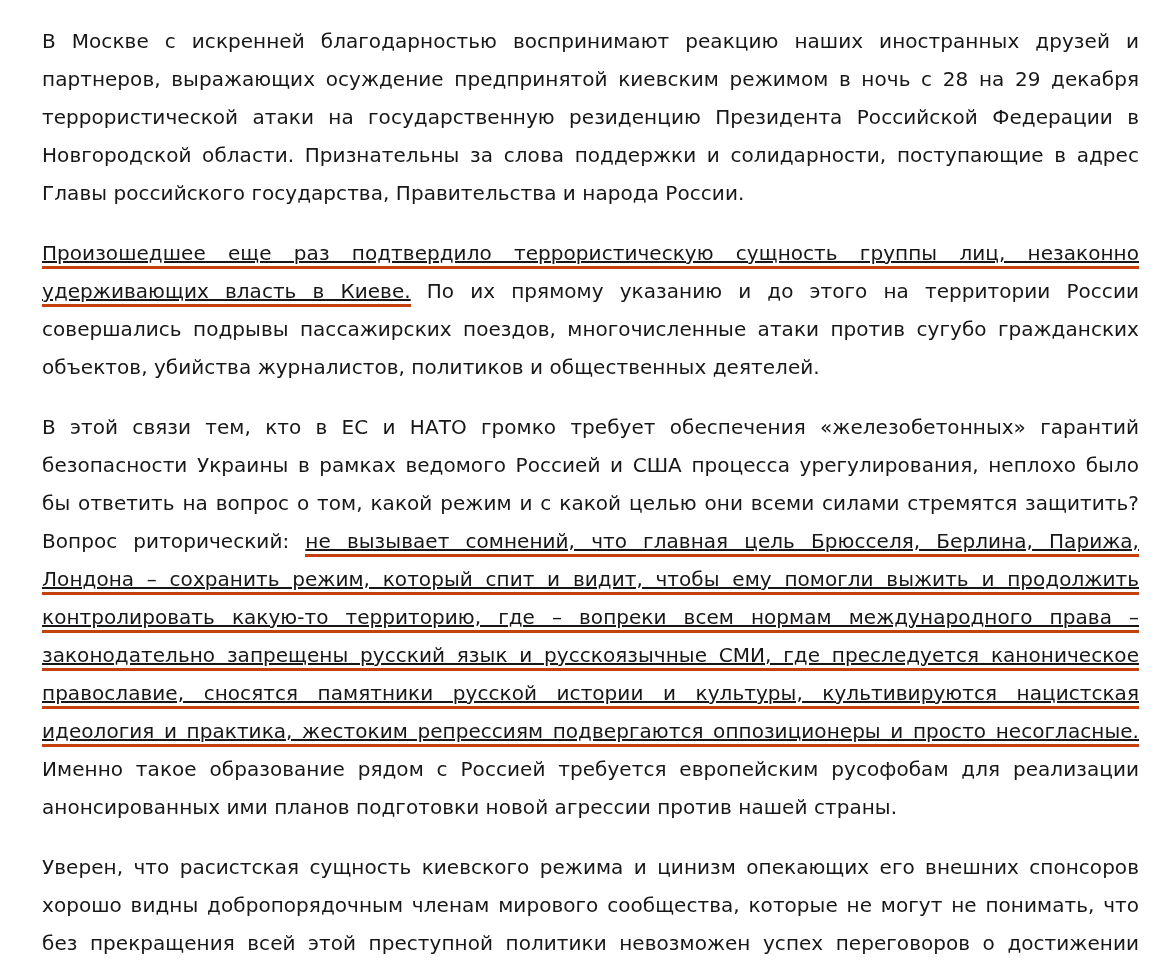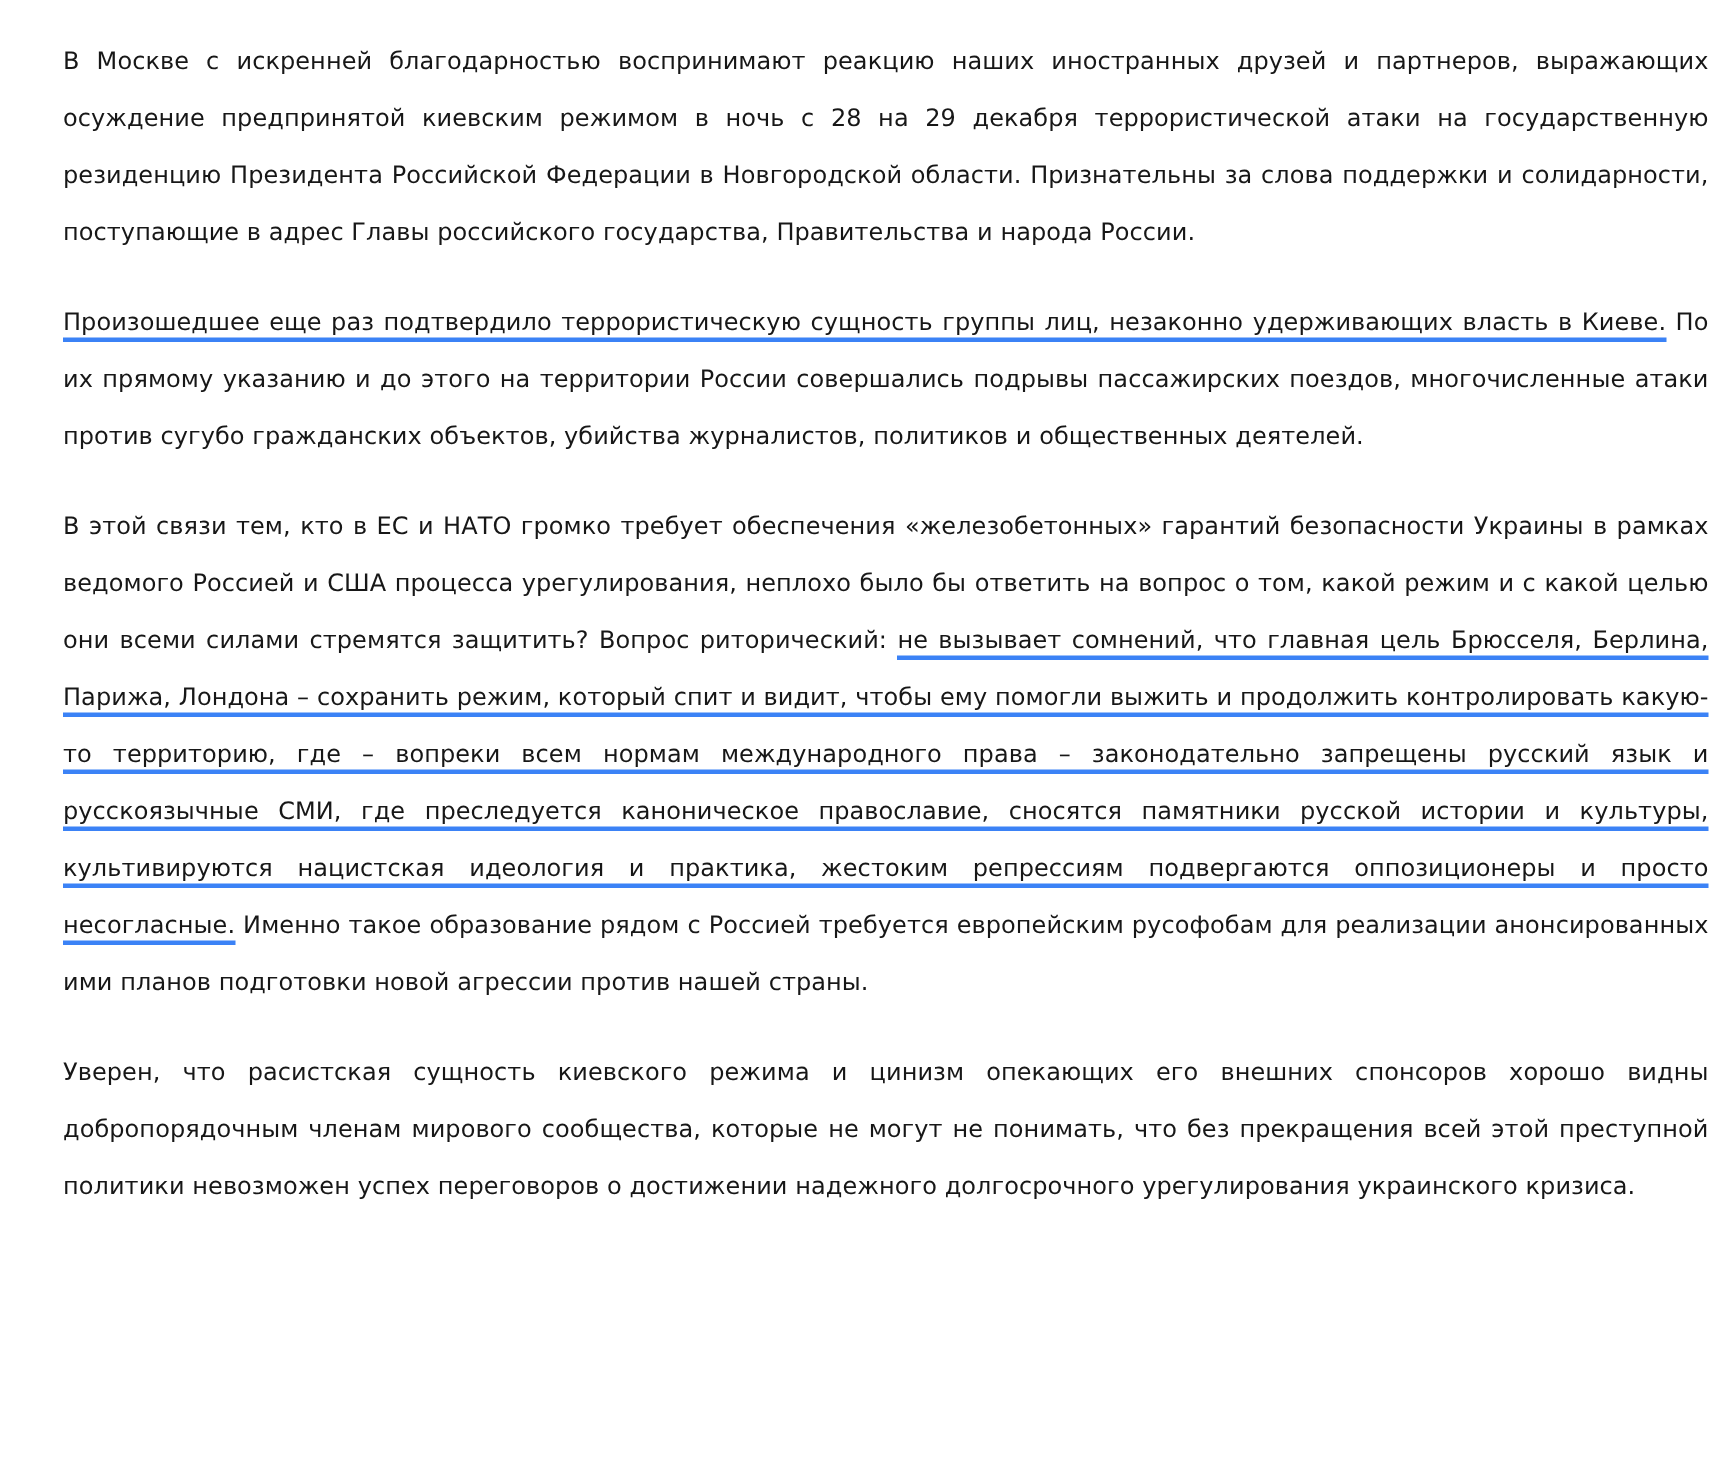--- a/index.html
+++ b/index.html
@@ -12,35 +12,36 @@
     min-height: 972px;
     font-family: "DejaVu Sans", "Liberation Sans", sans-serif;
     color: #1a1a1a;
   }
   .page {
     box-sizing: border-box;
     width: 1157px;
     padding: 22px 18px 10px 42px;
   }
   .para {
-    font-size: 16px;
+    font-size: 20px;
     line-height: 38px;
     text-align: justify;
     margin: 0 0 22px 0;
     color: #171717;
     letter-spacing: 0.05px;
   }
   .para:last-child {
     margin-bottom: 0;
   }
   
   .hl {
-    border-bottom: 3px solid #3b82f6;
+    border-bottom: 3px solid #c2410c;
     padding-bottom: 1px;
     box-decoration-break: clone;
+    text-decoration: underline;
     -webkit-box-decoration-break: clone;
   }
 </style>
 </head>
 <body>
 
 <div class="page">
 
   <p class="para">
     <span>В Москве с искренней благодарностью воспринимают реакцию наших иностранных друзей и партнеров, выражающих осуждение предпринятой киевским режимом в ночь с 28 на 29 декабря террористической атаки на государственную резиденцию Президента Российской Федерации в Новгородской области. Признательны за слова поддержки и солидарности, поступающие в адрес Главы российского государства, Правительства и народа России.</span>

